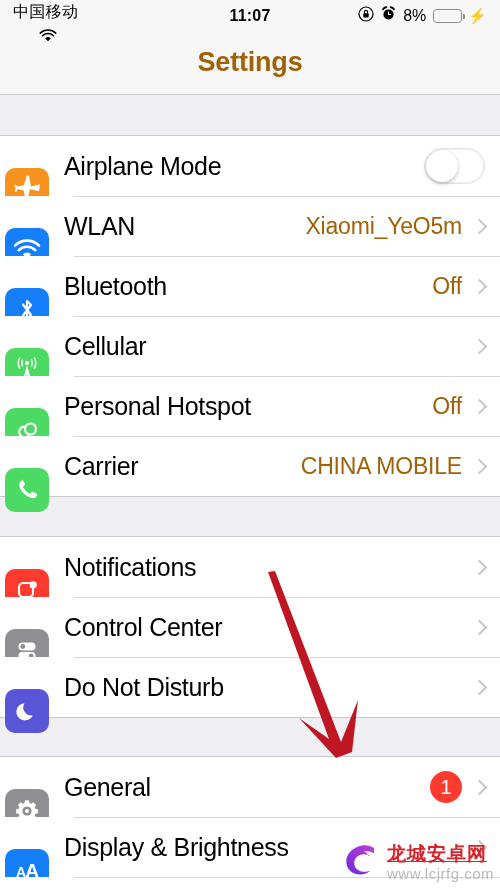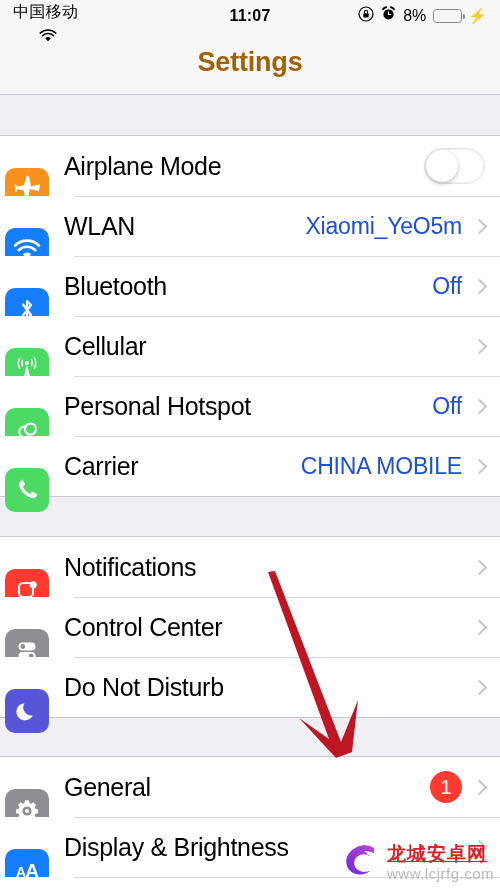--- a/index.html
+++ b/index.html
@@ -61,21 +61,21 @@
     content:""; position:absolute; left:74px; right:0; top:0; height:1px;
     background:#C8C7CC; transform:scaleY(.7);
   }
   .icon{
     width:44px;height:44px;border-radius:10px;flex:0 0 44px;
     display:flex;align-items:center;justify-content:center;
     color:#fff; position:relative;margin-top:48px;
   }
   .label{ margin-left:15px; font-size:25px; color:#000; letter-spacing:-.3px; white-space:nowrap;}
   .right{ margin-left:auto; display:flex; align-items:center; gap:10px; }
-  .value{ font-size:23px; color:#1d4ed8; letter-spacing:-.2px; }
+  .value{ font-size:23px; color:#a16207; letter-spacing:-.2px; }
   .chev{ width:11px;height:11px; border-right:2.4px solid #C7C7CC; border-top:2.4px solid #C7C7CC;
          transform:rotate(45deg); margin-left:2px; }
   .badge{
     min-width:32px;height:32px;border-radius:16px;background:#FF3B30;color:#fff;
     display:flex;align-items:center;justify-content:center;font-size:20px;font-weight:400;
     padding:0 8px;
   }
   .toggle{
     width:61px;height:36px;border-radius:18px;background:#fff;
     border:1px solid #E4E4E6; position:relative; box-shadow:inset 0 0 0 1px #EFEFF0;

